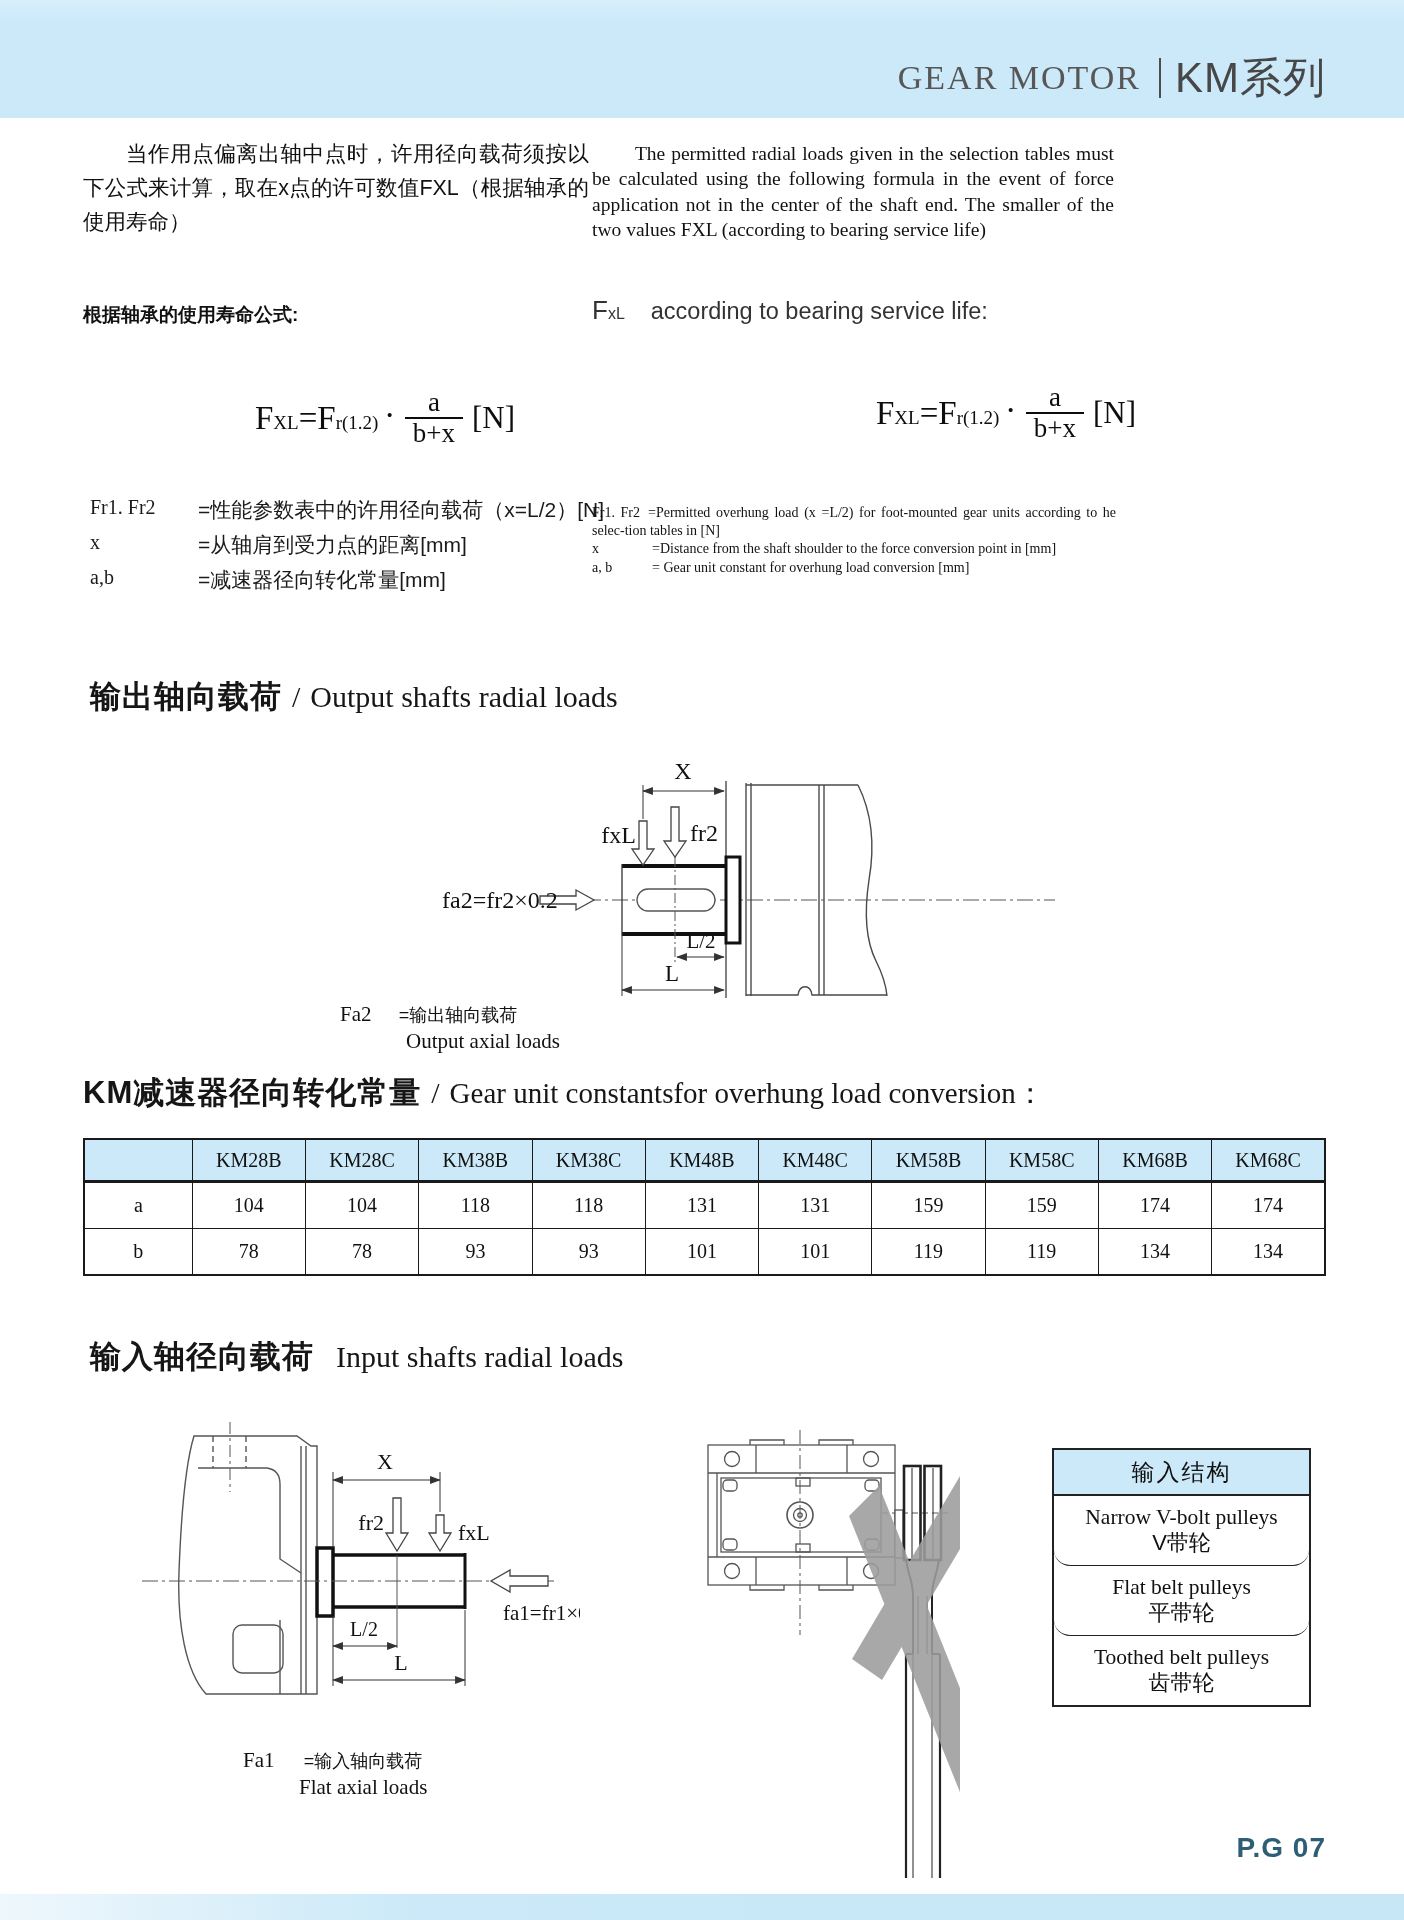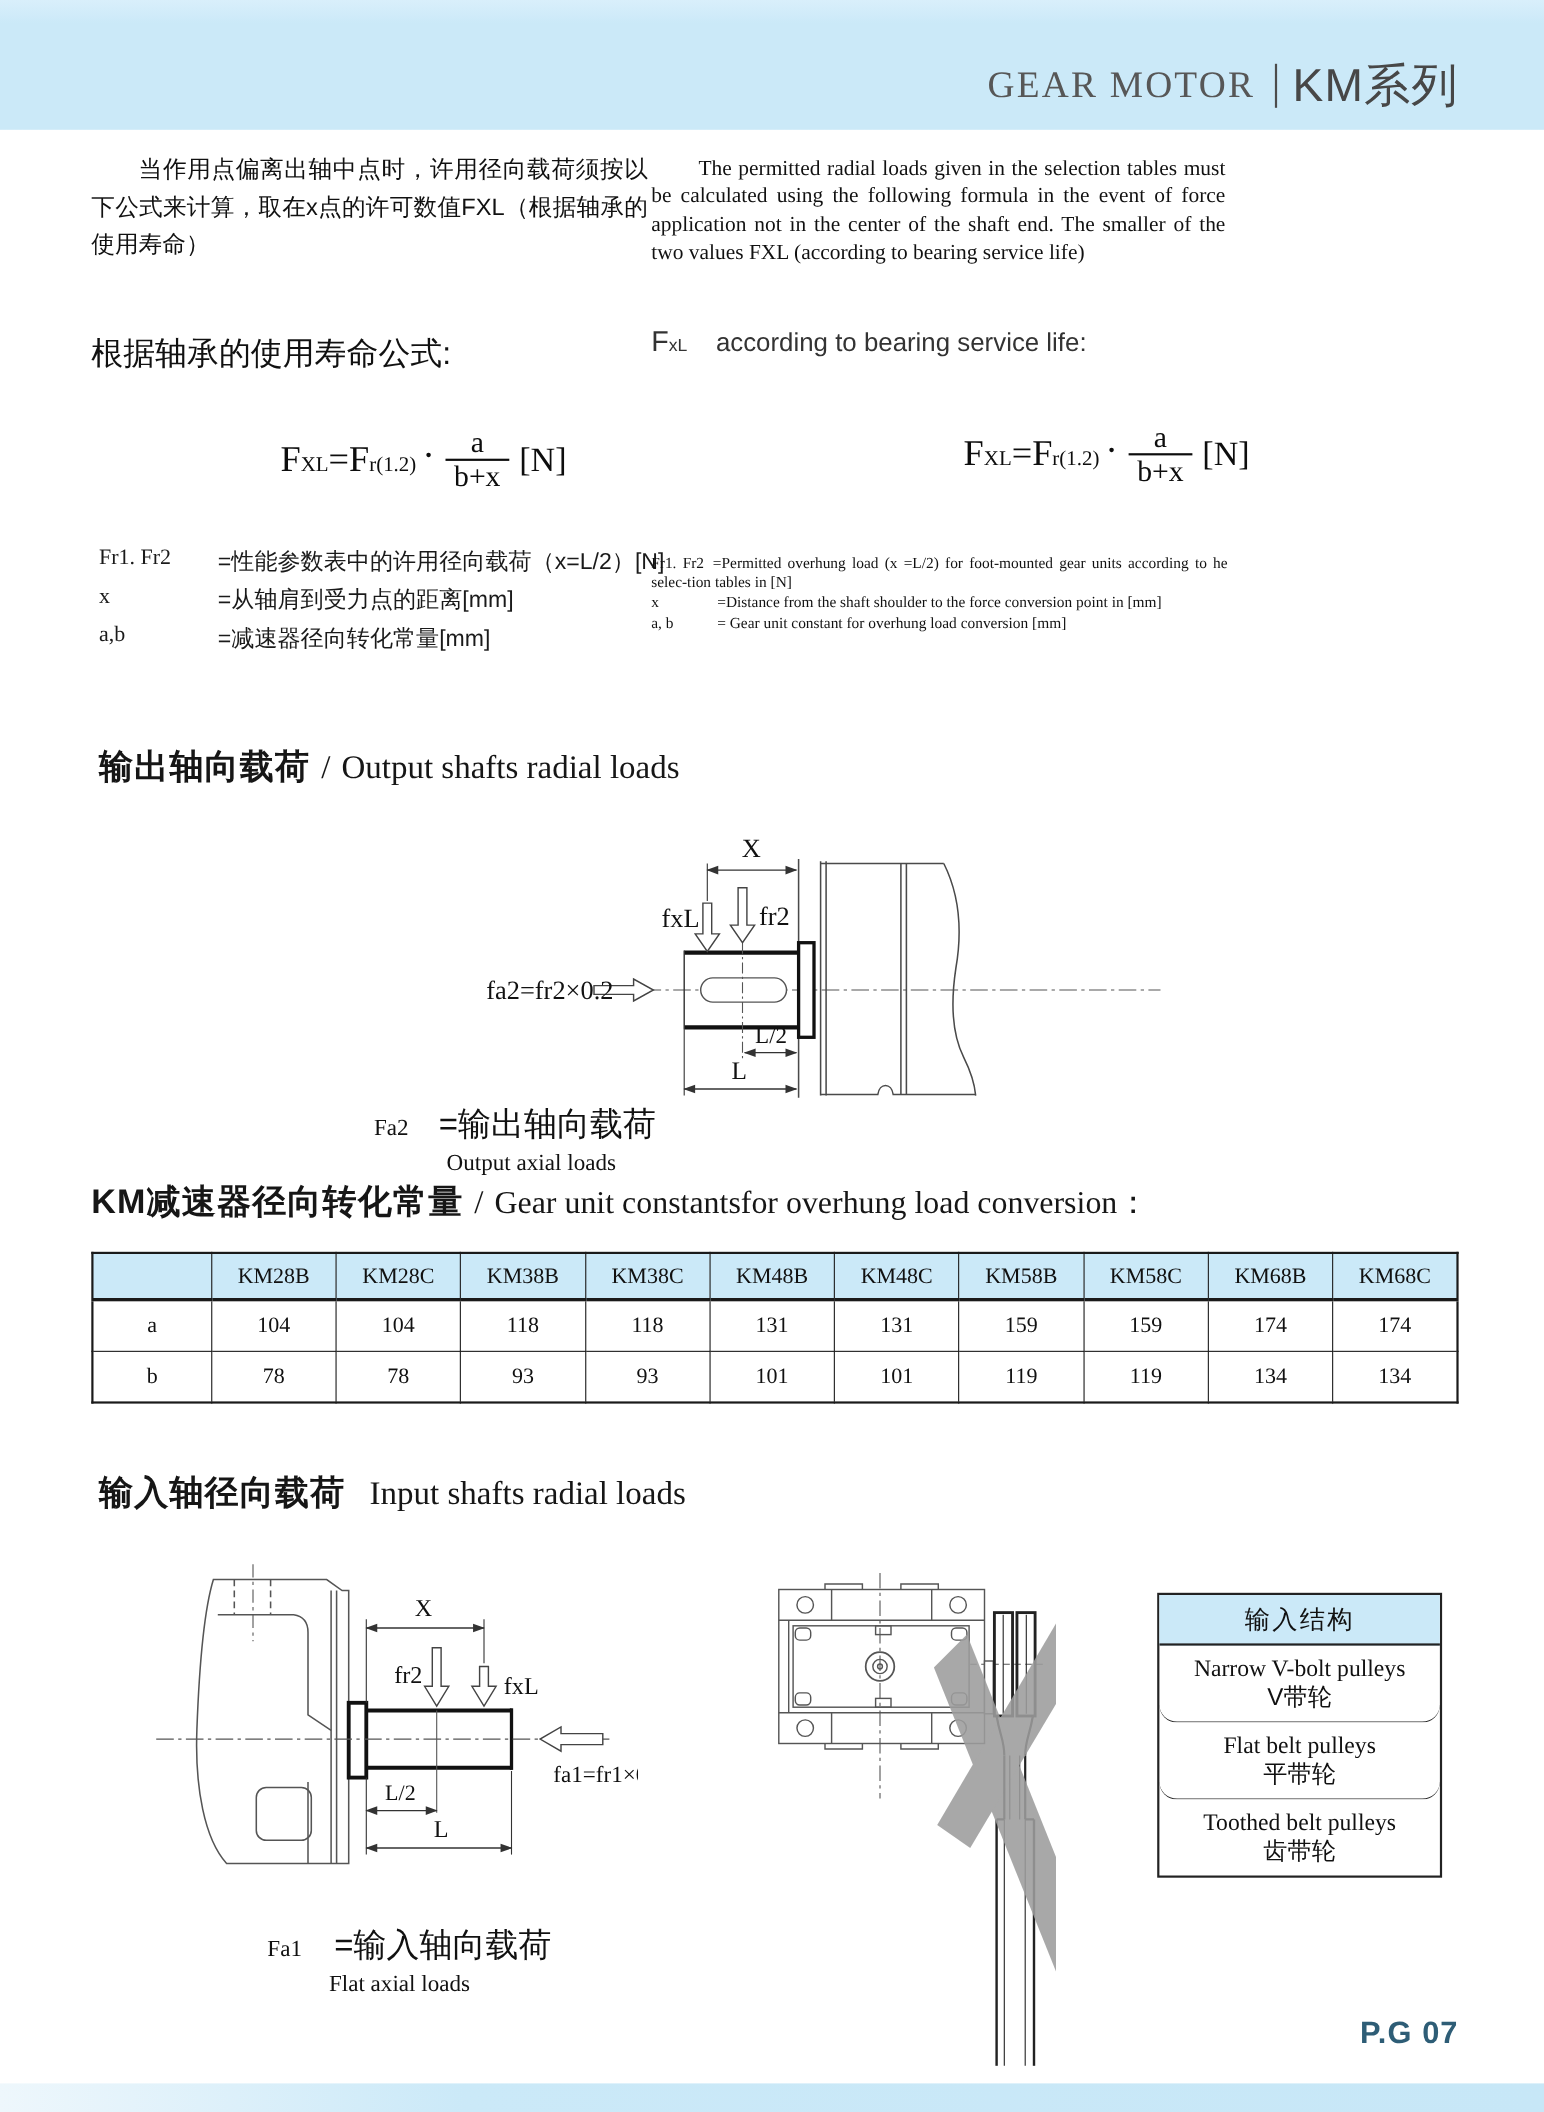--- a/index.html
+++ b/index.html
@@ -16,21 +16,21 @@
   .band-title .sep{width:2px;height:40px;background:#4c4c4c;margin:0 14px 0 18px;}
   .band-title .cn{font-size:42px;color:#474747;letter-spacing:1px;}
   .band-bottom{left:0;top:1894px;width:1404px;height:26px;
                background:linear-gradient(to right,#eef7fc 0%,#cbe9f8 30%,#c7e7f7 100%);}
   .footer-pg{right:78px;top:1832px;font-size:28px;font-weight:bold;color:#2e5d76;letter-spacing:1px;}
 
   
   .p-zh{left:83px;top:138px;width:506px;font-size:21.5px;line-height:1.58;text-align:justify;text-indent:2em;color:#111;}
   .p-en{left:592px;top:141px;width:522px;font-family:"Liberation Serif",serif;font-size:19.5px;
         line-height:1.3;text-align:justify;text-indent:2.2em;color:#111;}
-  .lbl-zh{left:83px;top:302px;font-size:29px;color:#111;}
+  .lbl-zh{left:83px;top:302px;font-size:19px;color:#111;font-weight:bold;}
   .lbl-en{left:592px;top:295px;display:flex;align-items:baseline;color:#333;}
   .lbl-en .f{font-size:26px;}
   .lbl-en .fs{font-size:16px;}
   .lbl-en .t{font-size:23.5px;margin-left:26px;}
 
   
   .formula{display:flex;align-items:center;font-family:"Liberation Serif",serif;color:#0d0d0d;}
   .formula .big{font-size:33px;}
   .formula .fsub{font-size:19px;position:relative;top:5px;}
   .formula .dot{font-size:25px;font-weight:bold;margin:0 7px;position:relative;top:-3px;}
@@ -53,21 +53,21 @@
   .sec-title .zh{font-size:31px;font-weight:700;letter-spacing:1px;}
   .sec-title .sl{font-family:"Liberation Serif",serif;font-size:30px;margin:0 10px;}
   .sec-title .en{font-family:"Liberation Serif",serif;font-size:30px;}
   .t-out{left:90px;top:676px;}
   .t-table{left:83px;top:1072px;}
   .t-in{left:90px;top:1336px;}
   .t-in .en{margin-left:22px;}
 
   
   .cap{font-family:"Liberation Serif",serif;font-size:21px;color:#111;}
-  .cap .cjk{font-family:"Liberation Sans",sans-serif;font-size:30px;}
+  .cap .cjk{font-family:"Liberation Sans",sans-serif;font-size:18px;}
 
   
   .gtable{left:83px;top:1138px;width:1243px;border-collapse:collapse;table-layout:fixed;
           font-family:"Liberation Serif",serif;font-size:20px;color:#111;}
   .gtable th,.gtable td{border:1.5px solid #1a1a1a;text-align:center;padding:0;}
   .gtable thead th{background:#cbe9f8;height:40px;font-weight:normal;border-bottom:3px solid #1a1a1a;}
   .gtable tbody td{height:45px;background:#fff;}
   .gtable .c0{width:8.6%;}
   .gtable{border:2.5px solid #1a1a1a;}
 

